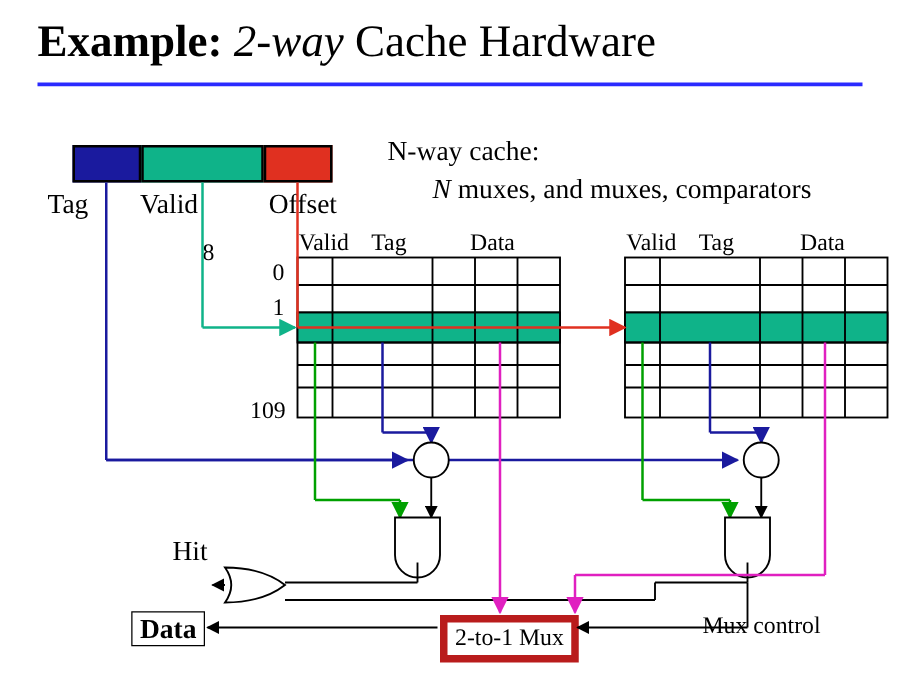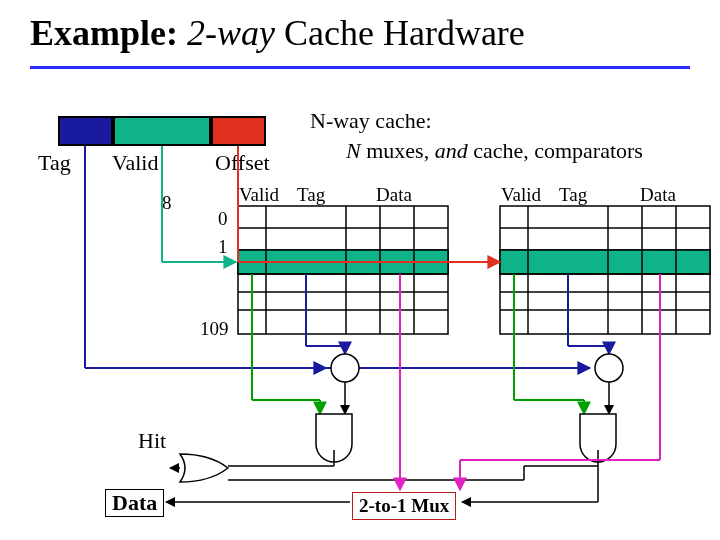--- a/index.html
+++ b/index.html
@@ -30,38 +30,39 @@
 <div class="addrbar red" style="left:211px;top:116px;width:55px"></div>
 
 <div class="txt" style="left:38px;top:150px">Tag</div>
 <div class="txt" style="left:112px;top:150px">Valid</div>
 <div class="txt" style="left:215px;top:150px">Offset</div>
 
 <div class="txt" style="left:310px;top:108px">
   <span style="">N-way cache</span><span>:</span>
 </div>
 <div class="txt" style="left:346px;top:138px">
-  <span style="font-style:italic">N</span><span> muxes, </span><span style="font-style:italic">and</span><span> cache, comparators</span>
+  <span style="font-style:italic">N</span><span> muxes, </span><span style="">and</span><span> muxes, comparators</span>
 </div>
 
 <div class="txt-sm" style="left:218px;top:208px">0</div>
 <div class="txt-sm" style="left:218px;top:236px">1</div>
 <div class="txt-sm" style="left:162px;top:192px">8</div>
 <div class="txt-sm" style="left:200px;top:318px">109</div>
 
 <div class="txt-sm" style="left:239px;top:184px">Valid</div>
 <div class="txt-sm" style="left:297px;top:184px">Tag</div>
 <div class="txt-sm" style="left:376px;top:184px">Data</div>
 <div class="txt-sm" style="left:501px;top:184px">Valid</div>
 <div class="txt-sm" style="left:559px;top:184px">Tag</div>
 <div class="txt-sm" style="left:640px;top:184px">Data</div>
 
 <div class="txt" style="left:138px;top:428px">Hit</div>
 <div class="txt" style="left:105px;top:489px;background:#fff;border:1px solid #000;padding:0 6px;font-weight:bold">Data</div>
-<div class="txt-sm" style="left:352px;top:492px;background:#fff;border:1px solid #b91c1c;padding:2px 6px;font-weight:bold">2-to-1 Mux</div>
+<div class="txt-sm" style="left:352px;top:492px;background:#fff;border:6px solid #b91c1c;padding:2px 6px;font-weight:normal">2-to-1 Mux</div>
+<div class="txt-sm" style="left:562px;top:490px">Mux control</div>
 
 <div class="txt" style="left:338px;top:356px;font-size:24px">=</div>
 <div class="txt" style="left:602px;top:356px;font-size:24px">=</div>
 
 <svg width="720" height="540">
 
   <defs>
     <marker id="arr" viewBox="0 0 10 10" refX="9" refY="5" markerWidth="7" markerHeight="7" orient="auto">
       <path d="M0 0 L10 5 L0 10 z" fill="context-stroke"></path>
     </marker>

